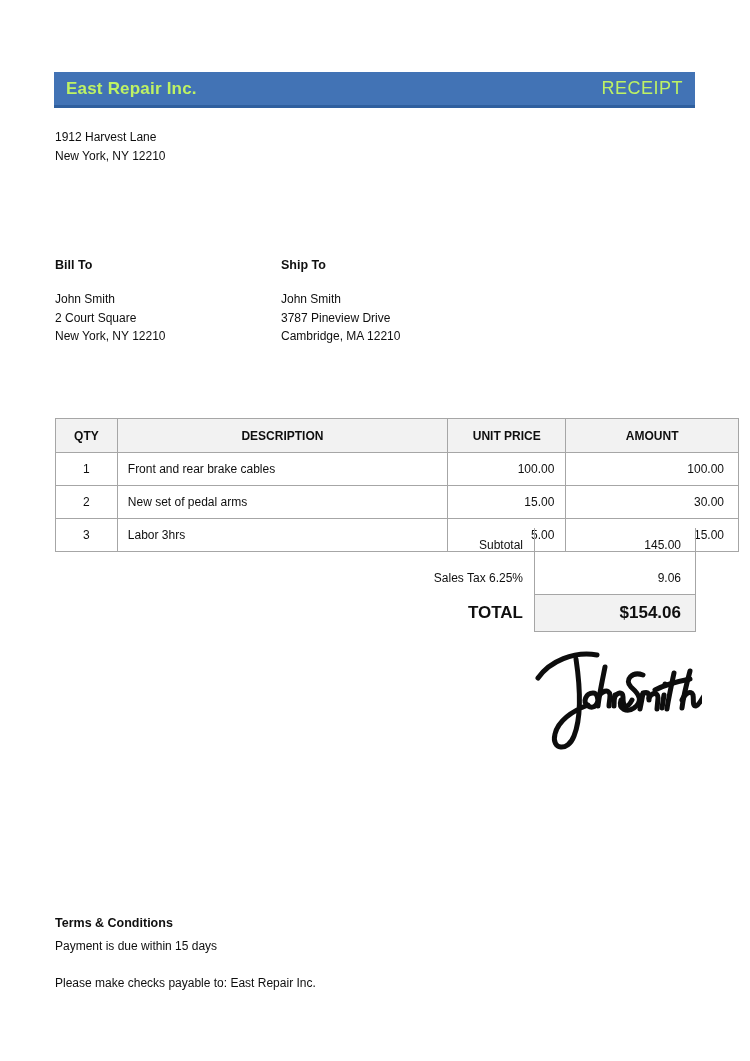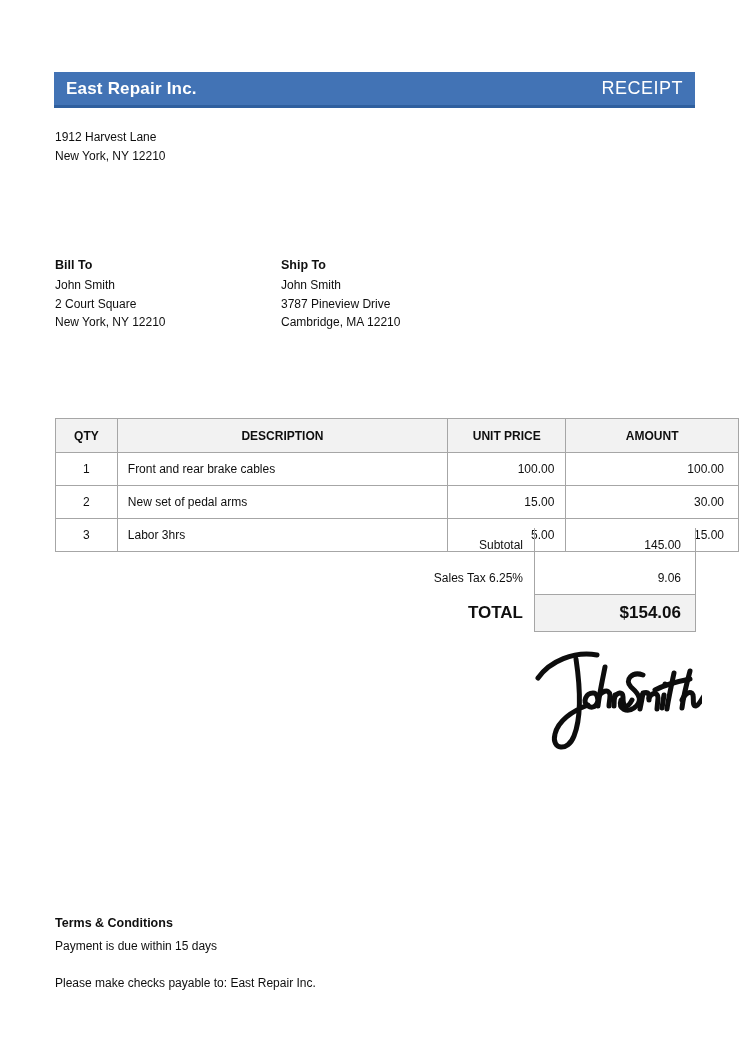--- a/index.html
+++ b/index.html
@@ -19,32 +19,32 @@
     color:var(--ink);
     overflow:hidden;
   }
   
   .topbar{
     position:absolute;left:54px;top:72px;width:641px;height:36px;
     background:var(--accent);
     border-bottom:3px solid var(--accent-dark);
     display:flex;align-items:center;justify-content:space-between;
     padding:0 12px;
-    color:#ffffff;
+    color:#bef264;
   }
   .topbar .company{font-size:17px;font-weight:bold;letter-spacing:.2px;}
   .topbar .doctype{font-size:18px;font-weight:normal;letter-spacing:.5px;}
   
   .company-address{
     position:absolute;left:55px;top:128px;
     font-size:12px;line-height:19px;
   }
   
   .party{position:absolute;top:257px;font-size:12px;}
-  .party .seclabel{font-weight:bold;font-size:12.5px;line-height:17px;margin-bottom:2px;}
+  .party .seclabel{font-weight:bold;font-size:12.5px;line-height:17px;margin-bottom:16px;}
   .party .line{line-height:18.5px;}
   .bill-to{left:55px;}
   .ship-to{left:281px;}
   .meta{
     position:absolute;right:55px;top:257px;width:240px;
     font-size:12px;
   }
   .meta-row{height:25.4px;display:flex;align-items:center;justify-content:flex-end;}
   .meta-label{font-weight:bold;font-size:12.5px;text-align:right;}
   .meta-value{width:102px;text-align:right;}

